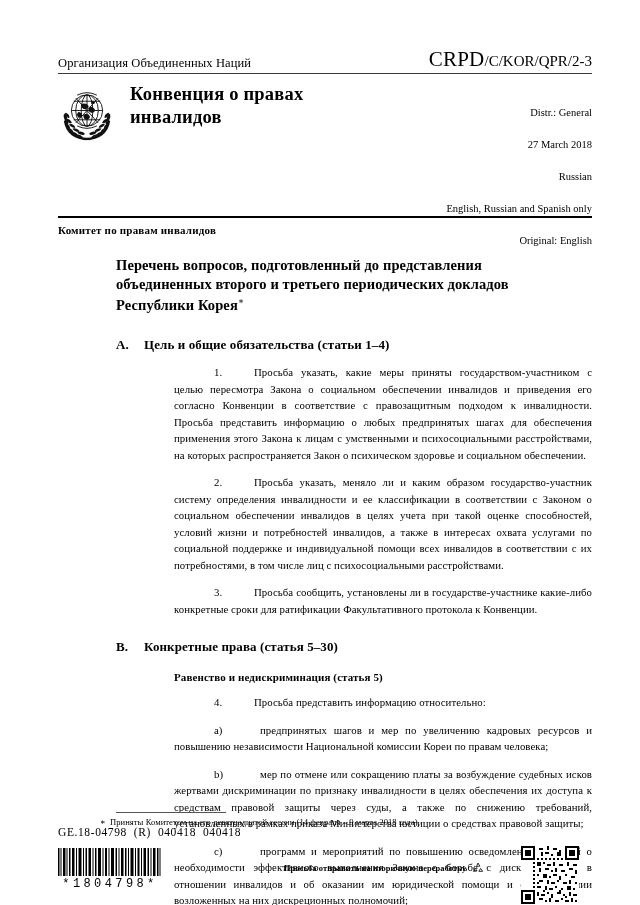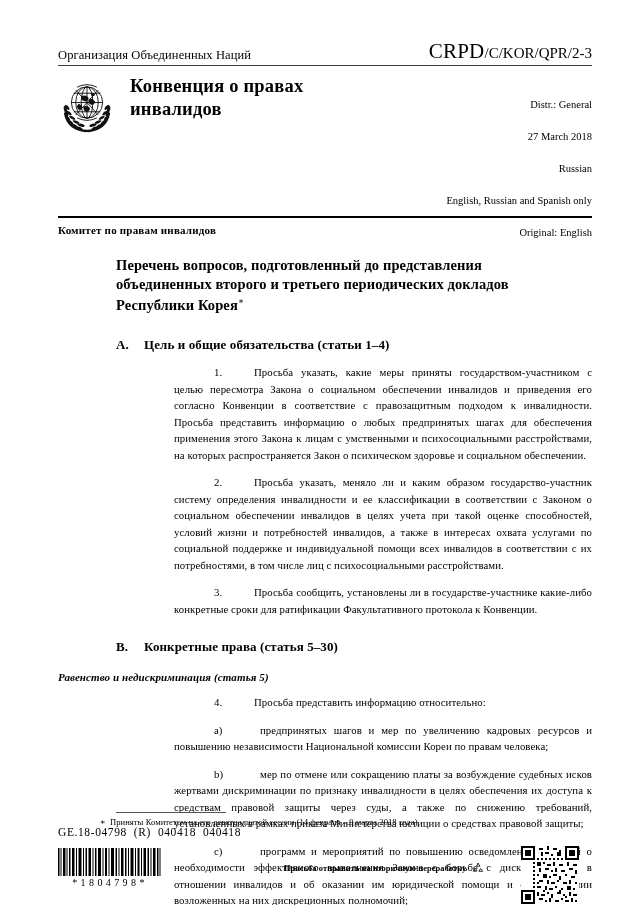--- a/index.html
+++ b/index.html
@@ -20,21 +20,21 @@
     position: absolute;
     left: 0; top: 0;
     width: 640px;
     height: 905px;
   }
 
   
   .masthead {
     position: absolute;
     left: 58px;
-    top: 40px;
+    top: 48px;
     width: 534px;
   }
   .masthead-top {
     display: flex;
     align-items: flex-end;
     justify-content: space-between;
     height: 22px;
   }
   .org-name {
     font-size: 12.5px;
@@ -138,25 +138,25 @@
     margin-left: 58px;
     font-size: 13px;
     font-weight: bold;
     letter-spacing: 0.1px;
   }
   .sec-letter {
     width: 28px;
     flex: 0 0 28px;
   }
   .sub-head {
+    margin-left: 116px;
     margin-top: 16px;
     font-size: 11px;
     font-weight: bold;
     letter-spacing: 0.1px;
-    font-style: italic;
   }
 
   .para {
     margin-left: 116px;
     margin-top: 11px;
     font-size: 10.8px;
     line-height: 1.53;
     text-align: justify;
     text-indent: 40px;
     letter-spacing: 0.05px;
@@ -202,25 +202,25 @@
     left: 58px;
     top: 848px;
     width: 104px;
   }
   .barcode {
     height: 28px;
     width: 104px;
     display: block;
   }
   .barcode-digits {
-    font-size: 10px;
+    font-size: 12px;
     letter-spacing: 3.4px;
     text-align: center;
     margin-top: 1px;
-    font-family: Liberation Serif, serif;
+    font-family: Liberation Mono, monospace;
   }
 
   .recycle {
     position: absolute;
     left: 284px;
     top: 861px;
     display: flex;
     align-items: center;
     font-size: 8.4px;
     font-weight: bold;

